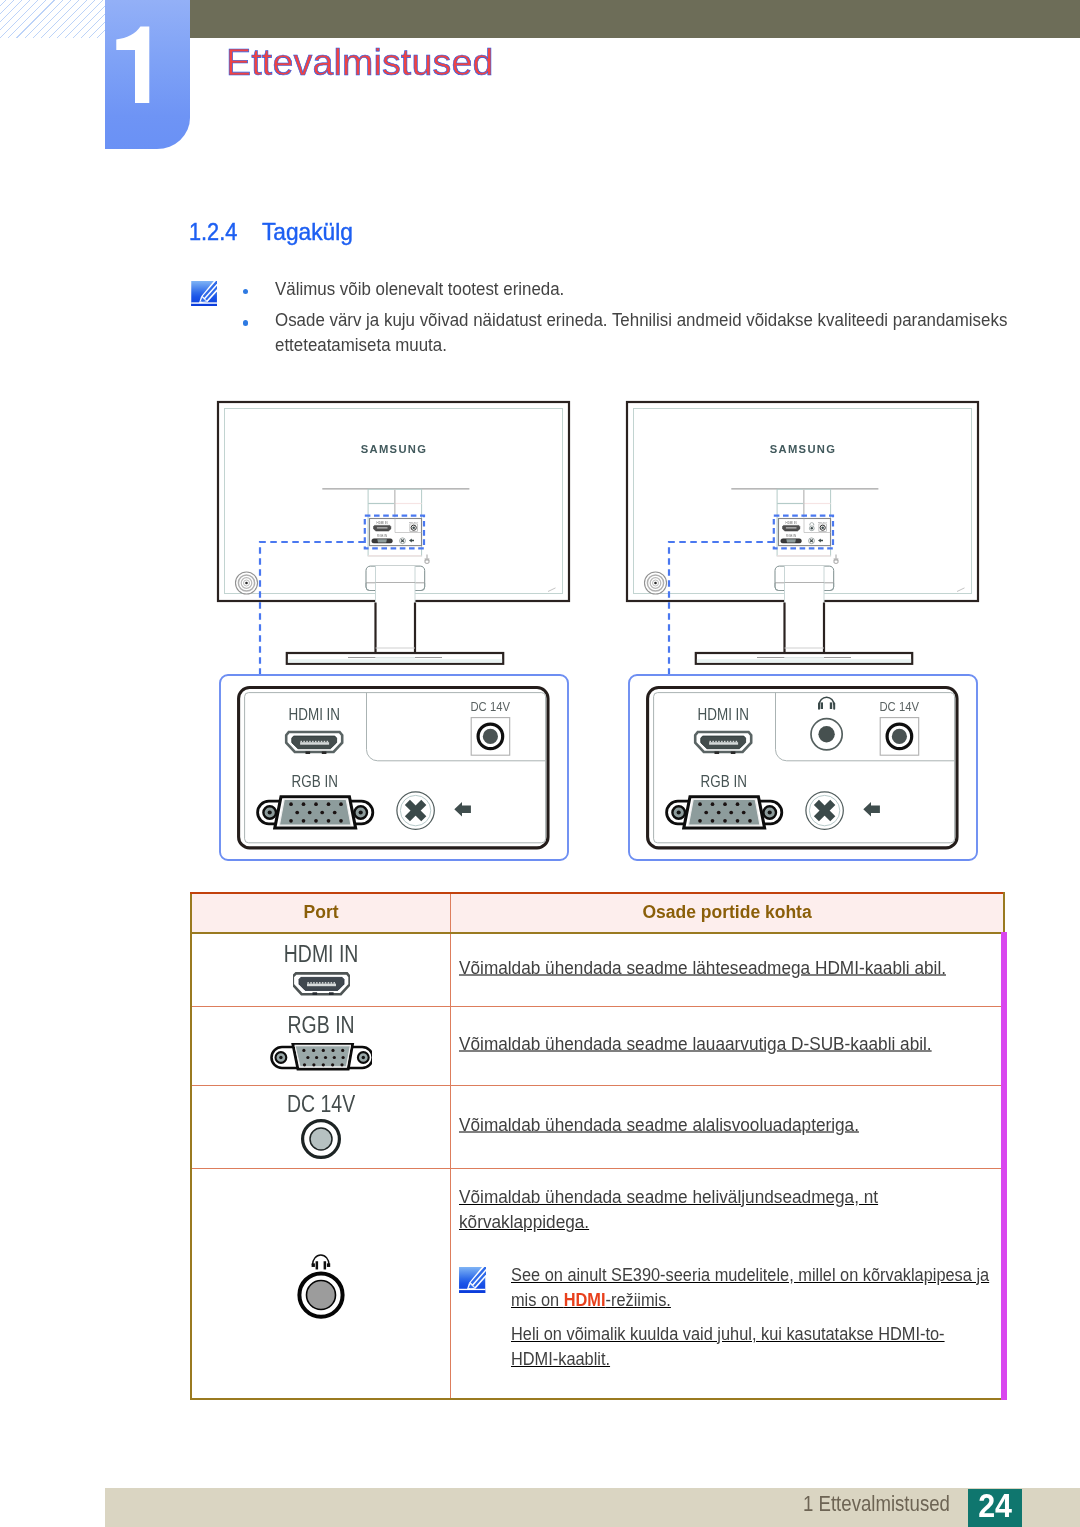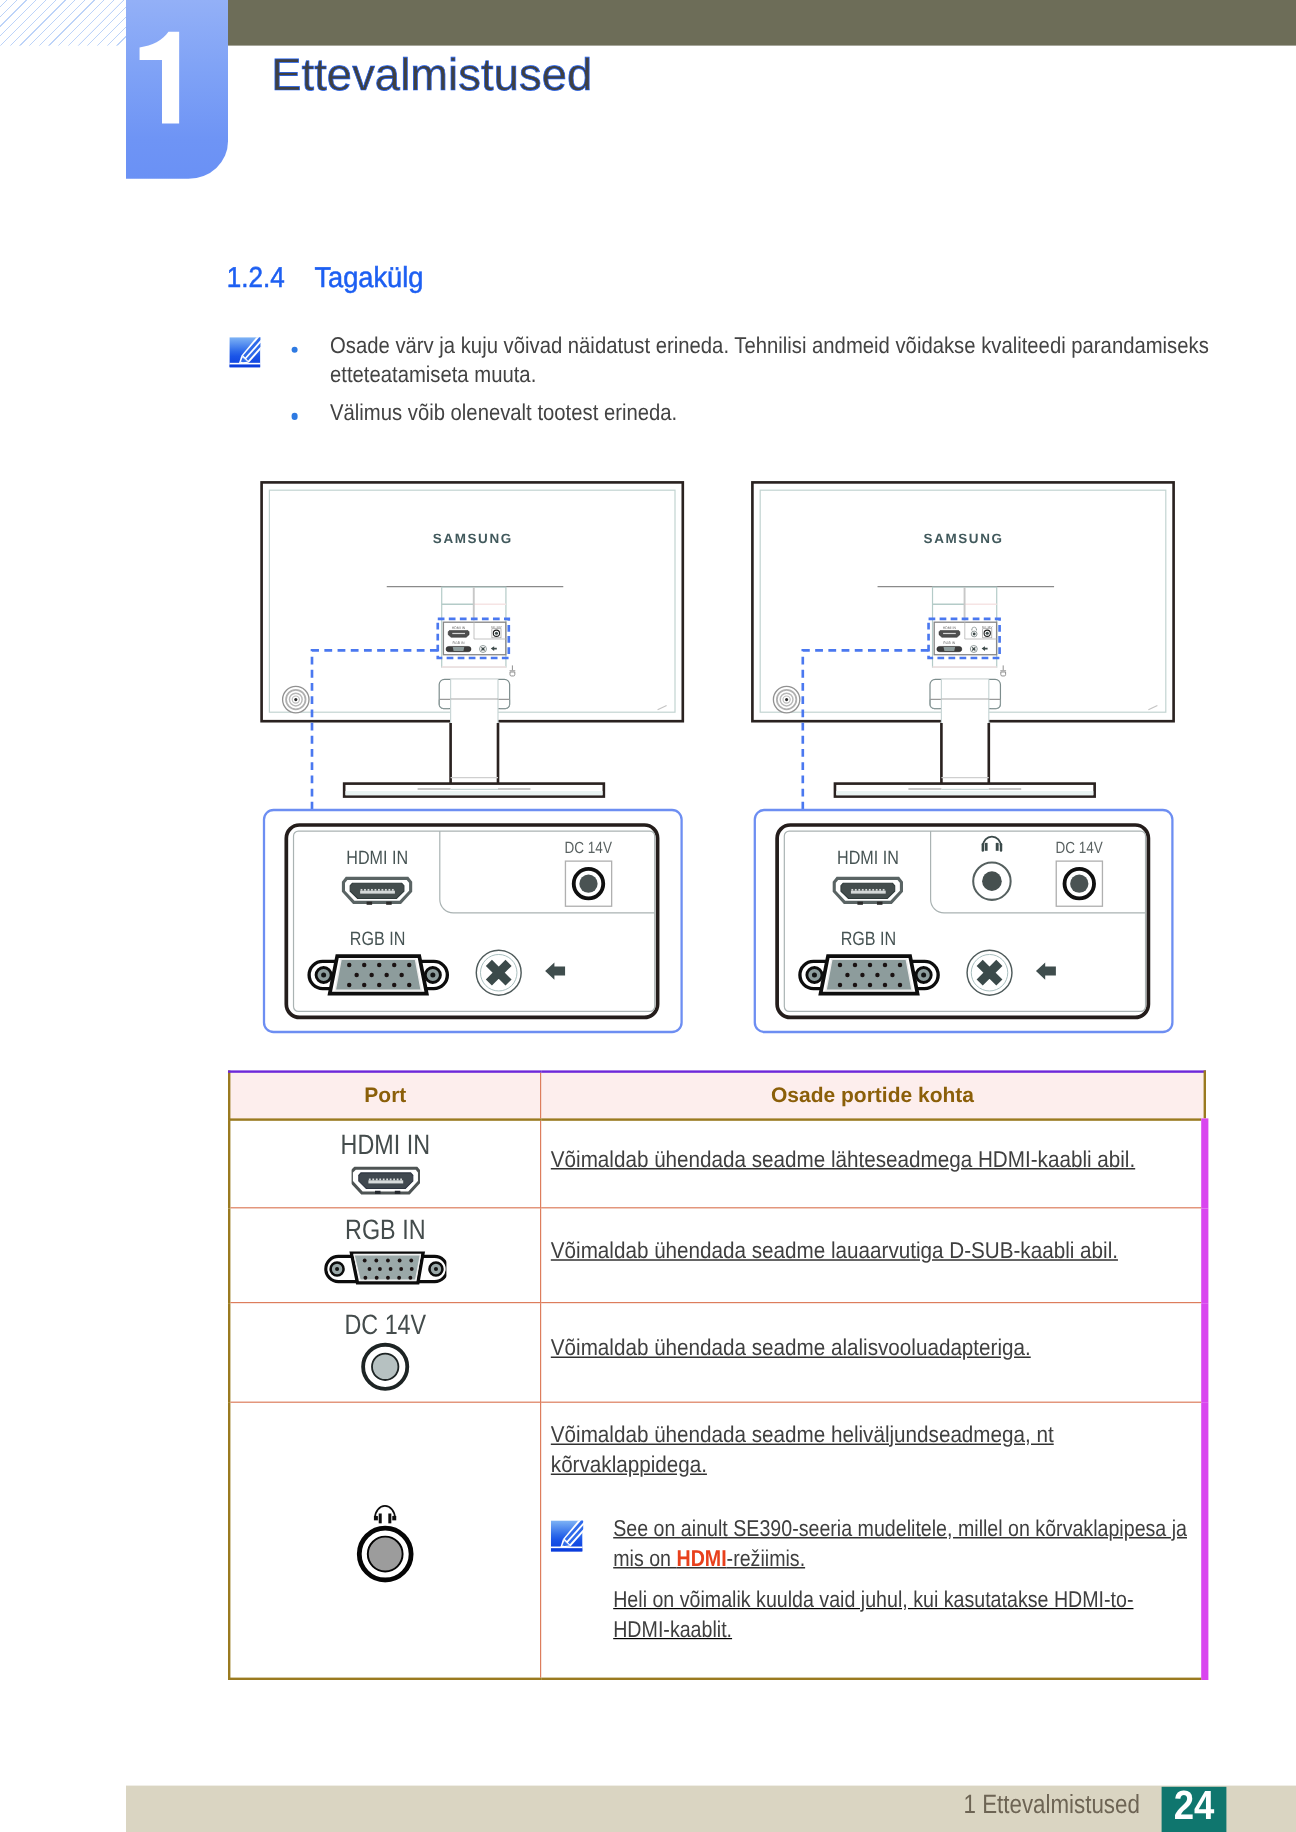--- a/index.html
+++ b/index.html
@@ -10,21 +10,21 @@
   .hatch{position:absolute;left:0;top:0;width:106px;height:38px;
     background-image:repeating-linear-gradient(-45deg,
        rgba(163,194,246,0.72) 0px, rgba(163,194,246,0.72) 0.72px,
        rgba(255,255,255,0) 0.75px, rgba(255,255,255,0) 5.72px);}
   .olivebar{position:absolute;left:106px;top:0;width:974px;height:38px;background:#6d6d58;}
   .chapnum{position:absolute;left:105.4px;top:0;width:84.9px;height:148.7px;
     border-bottom-right-radius:33px 31px;
     background:linear-gradient(180deg,#93b0f7 0%,#7fa2f6 40%,#6e94f5 78%,#6a91f5 100%);}
   .chapnum svg{position:absolute;left:0;top:0;width:86px;height:149px;}
   .chaptitle{position:absolute;left:226px;top:42px;font-size:37.7px;line-height:40px;
-    font-weight:normal;color:#404040;letter-spacing:0.1px;
+    font-weight:normal;color:#ef4444;letter-spacing:0.1px;
     -webkit-text-stroke:0.6px #1b5cf0;}
 
   
   .sec-num{position:absolute;left:189px;top:218.2px;font-size:24px;line-height:28px;
     font-weight:normal;color:#1d5ff2;letter-spacing:0px;-webkit-text-stroke:0.45px #1d5ff2;
     transform:scaleX(0.905);transform-origin:0 0;}
   .sec-title{position:absolute;left:261.5px;top:218.2px;font-size:24px;line-height:28px;
     font-weight:normal;color:#1d5ff2;-webkit-text-stroke:0.45px #1d5ff2;
     transform:scaleX(0.945);transform-origin:0 0;}
 
@@ -35,21 +35,21 @@
   .bullet-row+.bullet-row{margin-top:7px;}
   .bullet-dot{position:absolute;left:-3.4px;top:11.6px;width:5.7px;height:5.7px;border-radius:50%;background:#2e7ae2;}
   .bullet-text{display:block;margin-left:28.5px;font-size:19.1px;line-height:24.3px;color:#434343;width:840px;transform:scaleX(0.885);transform-origin:0 0;}
 
   
   .figure{position:absolute;left:0;top:0;}
 
   
   .tbl{position:absolute;left:190px;top:891.5px;width:813px;border-collapse:collapse;table-layout:fixed;}
   .tbl td,.tbl th{border:1px solid #dd7d5c;padding:0;vertical-align:middle;}
-  .tbl thead th{background:#fdeeed;border-top:2px solid #6d28d9;border-bottom:2px solid #9a7a20;
+  .tbl thead th{background:#fdeeed;border-top:2px solid #c2410c;border-bottom:2px solid #9a7a20;
      color:#8b5f09;font-size:17.5px;font-weight:bold;height:38.5px;}
   .tbl thead th:first-child{border-left:2px solid #9a7a20;}
   .tbl thead th:last-child{border-right:2px solid #9a7a20;}
   .tbl td:first-child{border-left:2px solid #9a7a20;text-align:center;}
   .tbl td:last-child{border-right:6px solid #d946ef;text-decoration:underline;}
   .tbl tr:last-child td{border-bottom:2px solid #9a7a20;}
   .portname{font-size:23.3px;color:#444c4c;display:block;text-align:center;line-height:22px;transform:scaleX(0.835);}
   .desc{font-size:19.1px;line-height:24.9px;color:#3f3f3f;padding:0;margin-left:8.3px;width:560px;transform:scaleX(0.9014) translateY(-1.5px);transform-origin:0 0;}
 
   .innernote{position:relative;margin-top:18px;padding-left:8.3px;}
@@ -101,25 +101,25 @@
       <path d="M 12.2 19.2 L 20.0 26.6 L 9.6 27.6 Z" fill="#ffffff"></path>
       <path d="M 13.6 21.0 L 18.6 25.6 L 11.4 26.2 Z" fill="#2f6bea"></path>
       <path d="M 12.1 25.3 L 14.6 27.1 L 10.9 27.4 Z" fill="#ffffff"></path>
       <rect x="0" y="26.6" width="32" height="1.9" fill="#ffffff"></rect>
       <rect x="0" y="28.5" width="32" height="3.5" fill="#0b3ddc"></rect>
     </svg>
 
   <div class="bullets" style="left:246px;top:277px;width:790px;">
     <div class="bullet-row">
       <span class="bullet-dot"></span>
-      <span class="bullet-text">Osade värv ja kuju võivad näidatust erineda. Tehnilisi andmeid võidakse kvaliteedi parandamiseks etteteatamiseta muuta.</span>
+      <span class="bullet-text">Välimus võib olenevalt tootest erineda.</span>
     </div>
     <div class="bullet-row">
       <span class="bullet-dot"></span>
-      <span class="bullet-text">Välimus võib olenevalt tootest erineda.</span>
+      <span class="bullet-text">Osade värv ja kuju võivad näidatust erineda. Tehnilisi andmeid võidakse kvaliteedi parandamiseks etteteatamiseta muuta.</span>
     </div>
   </div>
 <svg class="figure" width="1080" height="1527" viewBox="0 0 1080 1527" style="pointer-events:none;">
 <g>
 <rect x="218" y="402" width="351" height="199" fill="#fff" stroke="#2a2220" stroke-width="2.2"></rect>
 <rect x="224.5" y="408.5" width="338" height="185" fill="none" stroke="#c2d4d1" stroke-width="1"></rect>
 <text x="394" y="452.5" font-family="Liberation Sans, sans-serif" font-size="11.2" font-weight="bold" letter-spacing="1.35" fill="#41595c" text-anchor="middle">SAMSUNG</text>
 <line x1="322.3" y1="488.9" x2="469.4" y2="488.9" stroke="#8a8a8a" stroke-width="1"></line>
 <g>
 <rect x="368.1" y="489.3" width="53.5" height="66.59999999999997" fill="#fff" stroke="#b4cbc8" stroke-width="1"></rect>

